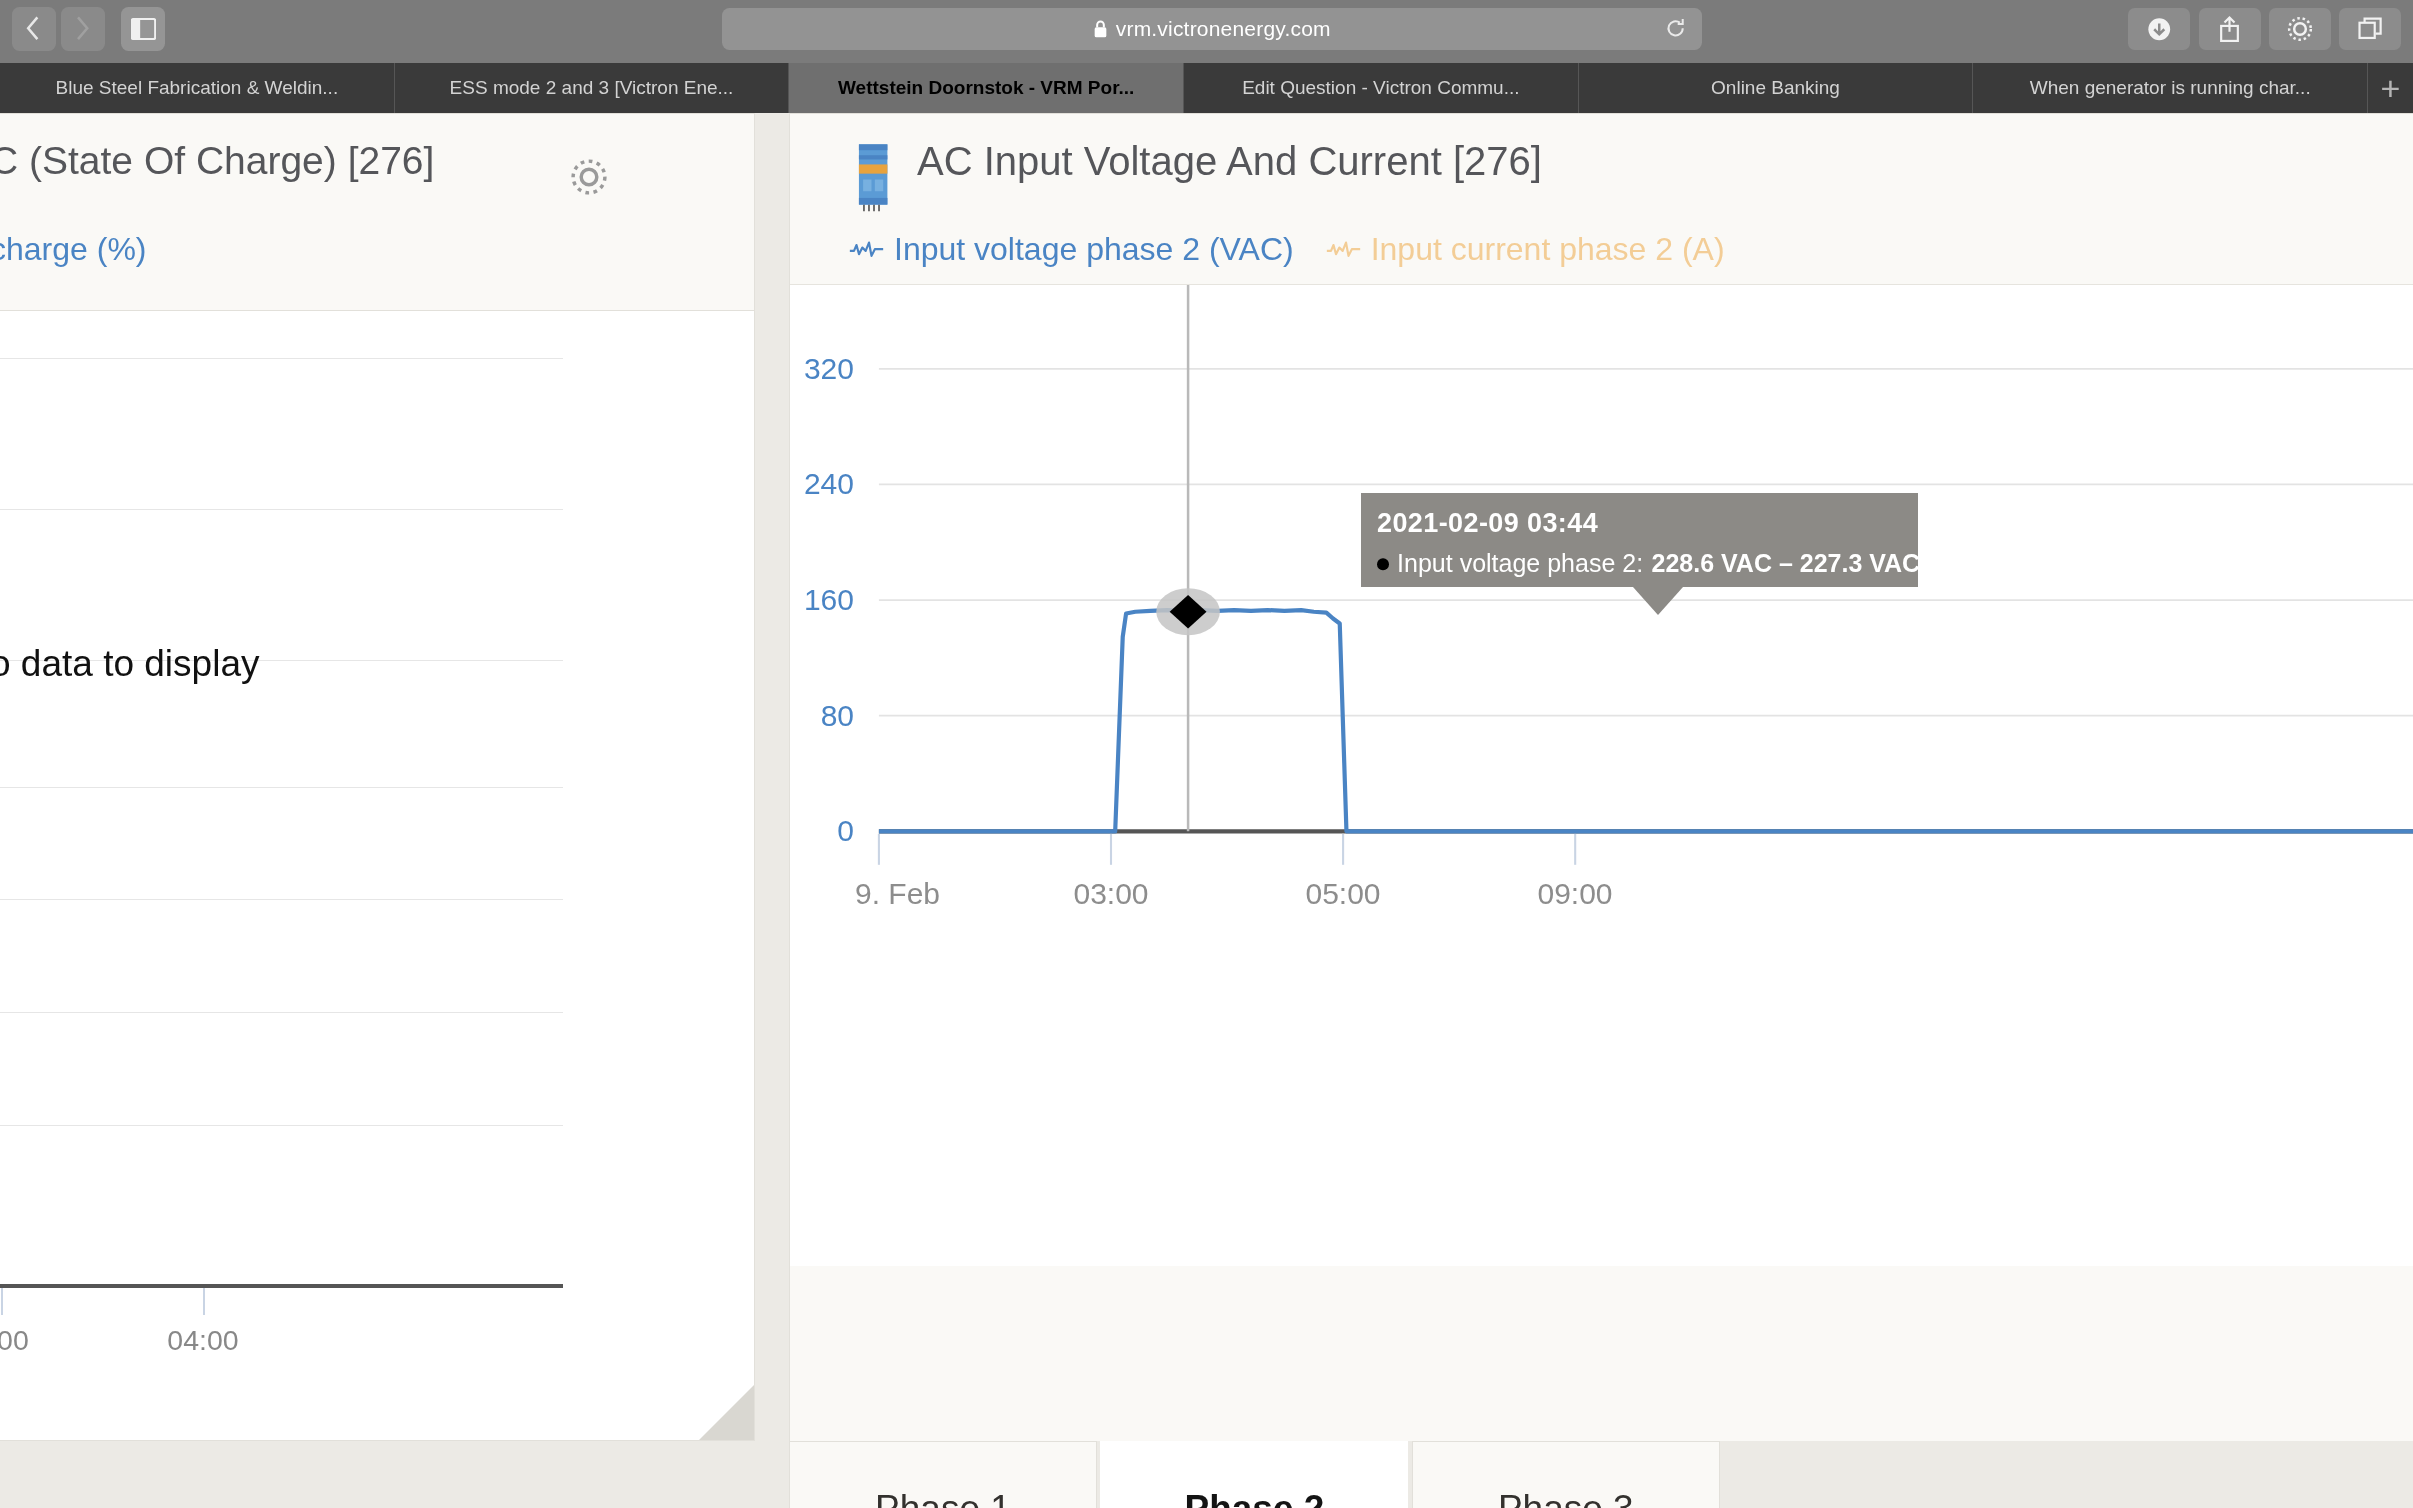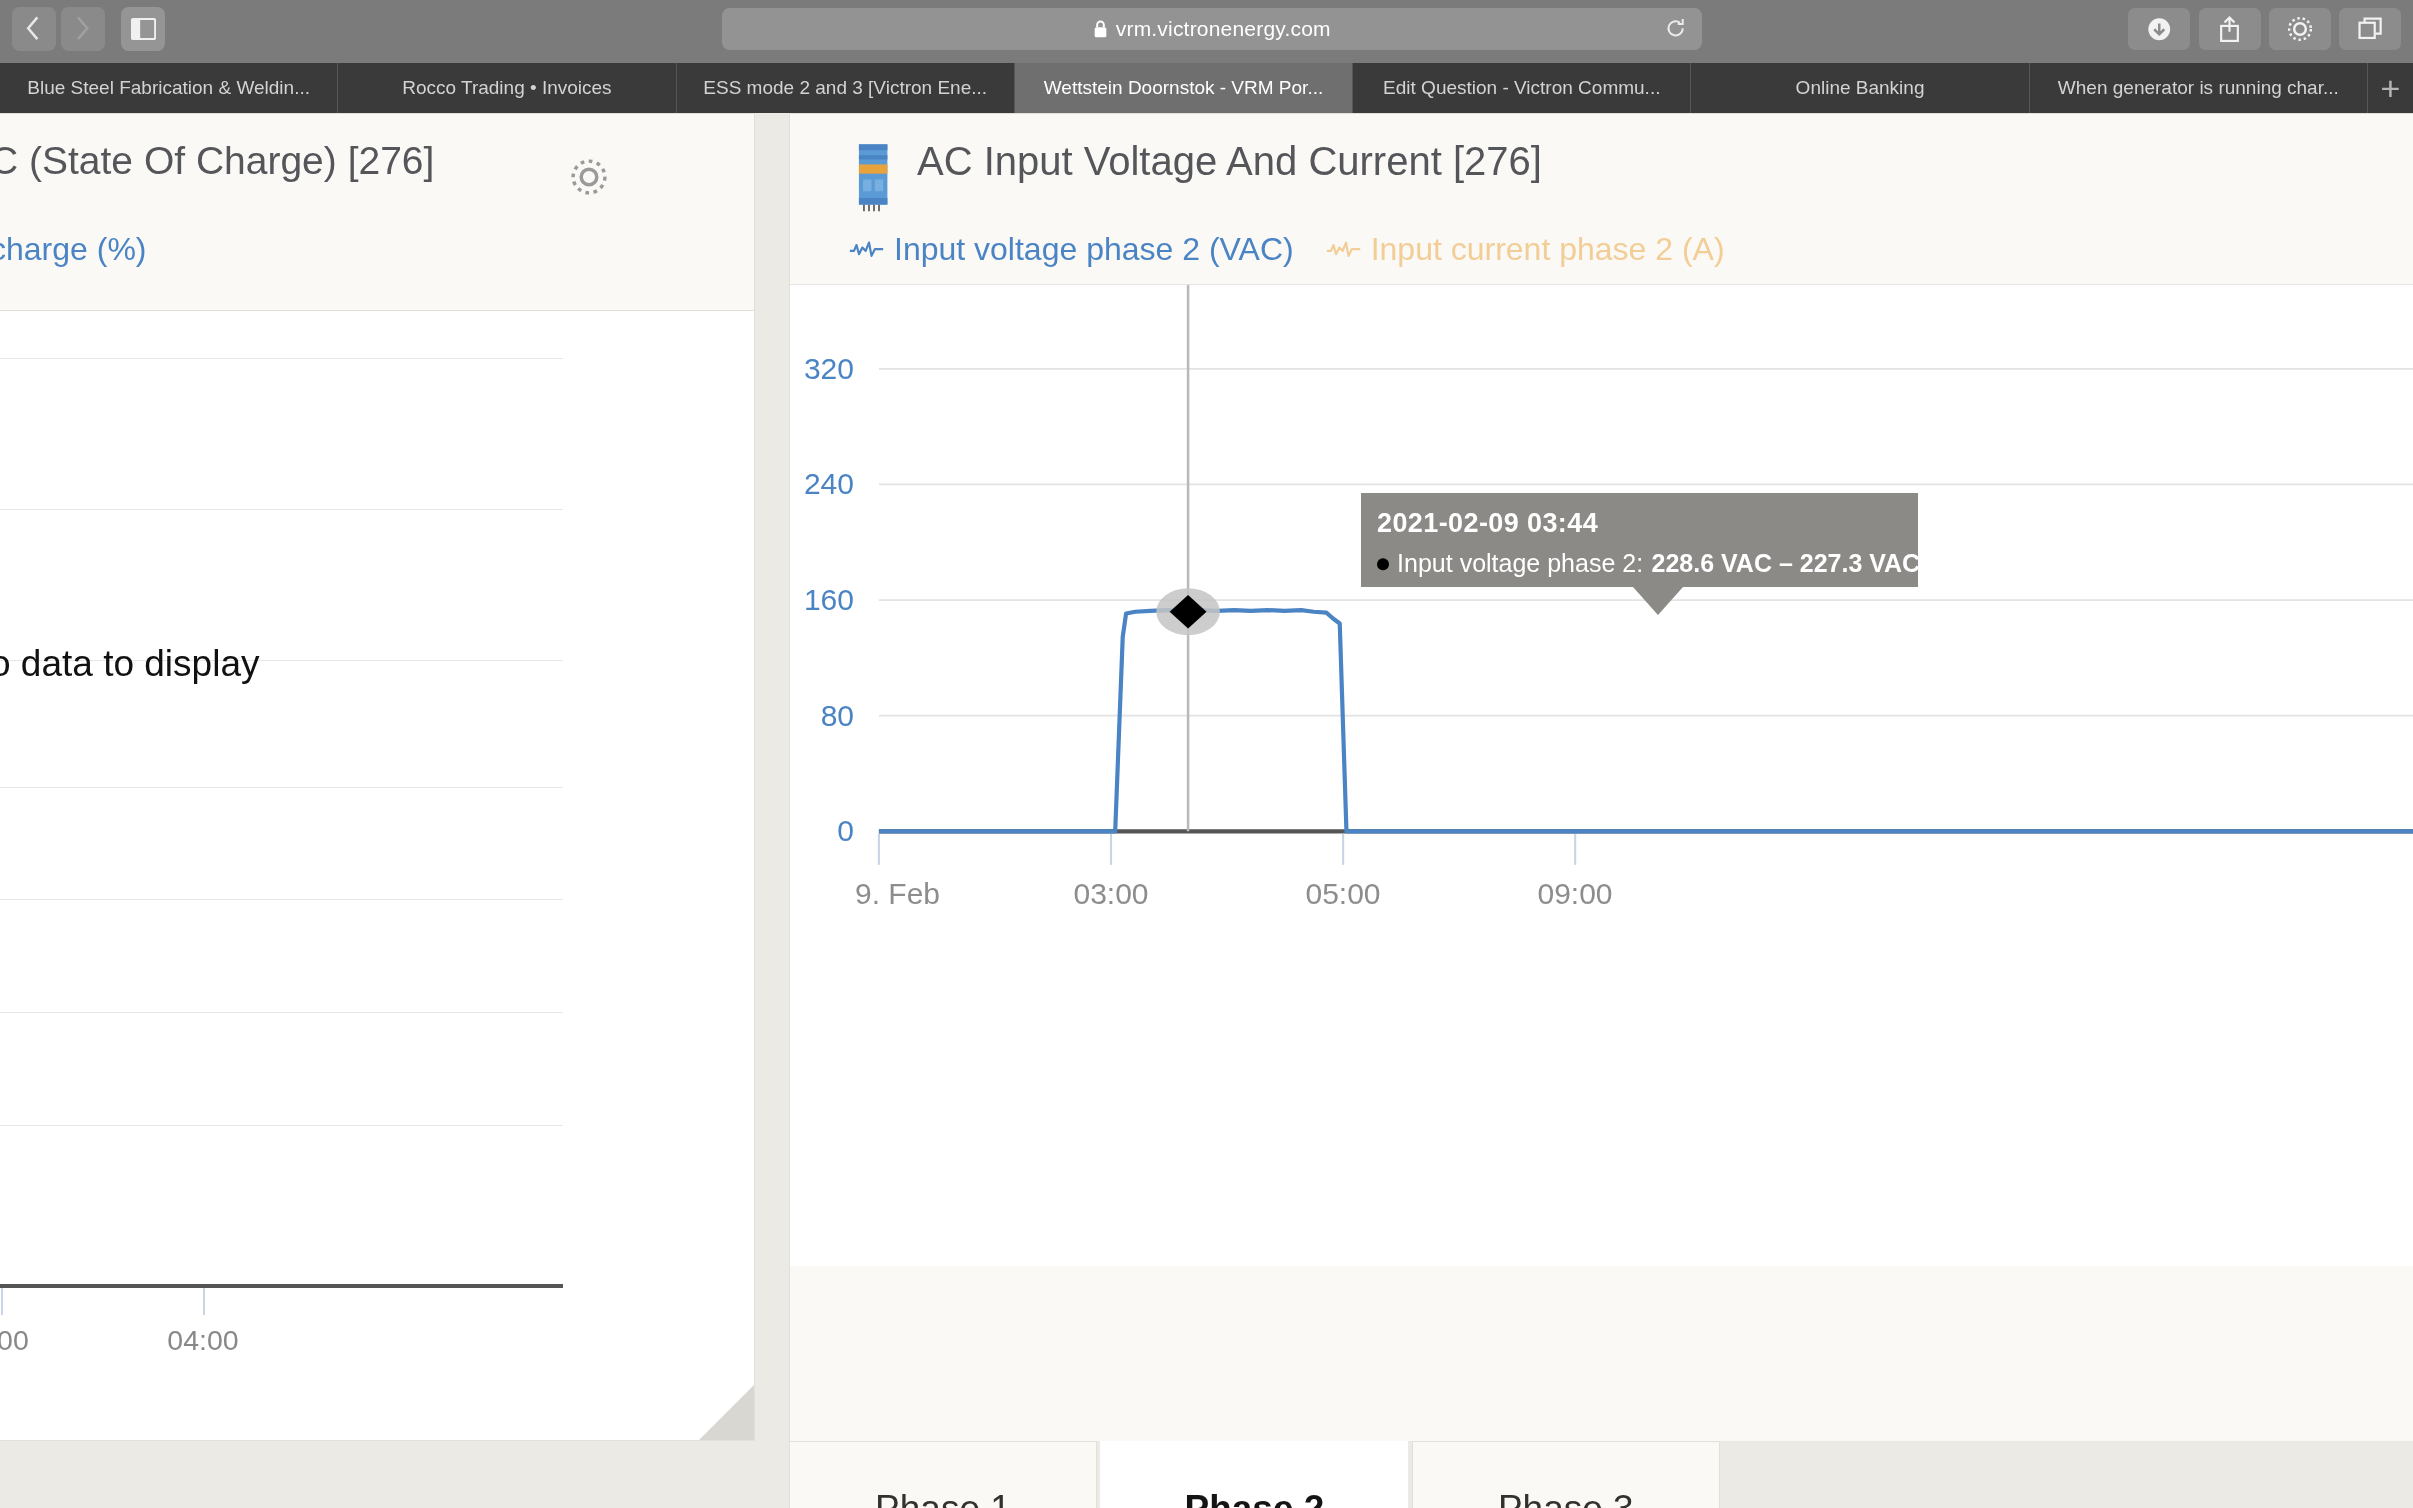--- a/index.html
+++ b/index.html
@@ -61,21 +61,21 @@
     display: flex; align-items: stretch;
   }
   .tab {
     flex: 1 1 0; min-width: 0;
     display: flex; align-items: center; justify-content: center;
     color: #d3d3d3; font-size: 19px;
     border-right: 0.8px solid #565656;
     padding: 0 10px;
     white-space: nowrap; overflow: hidden;
   }
-  .tab.active { background: #6f6f6f; color: #ffffff; font-weight: normal; }
+  .tab.active { background: #6f6f6f; color: #000000; font-weight: bold; }
   #new-tab-btn {
     width: 45px; display: flex; align-items: center; justify-content: center;
     color: #b5b5b5; font-size: 34px; font-weight: 300;
   }
 
   
   #page-body {
     position: absolute; left: 0; top: 113px; width: 2413px; height: 1395px;
     background: #eceae5;
   }
@@ -286,23 +286,20 @@
         <rect x="3" y="8" width="18" height="18" fill="none" stroke="#f2f2f2" stroke-width="2.6"></rect>
         <polyline points="9,8 9,3 28,3 28,21 22,21" fill="none" stroke="#f2f2f2" stroke-width="2.6"></polyline>
       </svg>
     </div>
   </div>
 </div>
 
 <div id="tab-strip">
   <div class="tab">
       <span>Blue Steel Fabrication &amp; Weldin...</span>
-    </div>
-  <div class="tab">
-      <span>Rocco Trading • Invoices</span>
     </div>
   <div class="tab">
       <span>ESS mode 2 and 3 [Victron Ene...</span>
     </div>
   <div class="tab active">
       <span>Wettstein Doornstok - VRM Por...</span>
     </div>
   <div class="tab">
       <span>Edit Question - Victron Commu...</span>
     </div>

